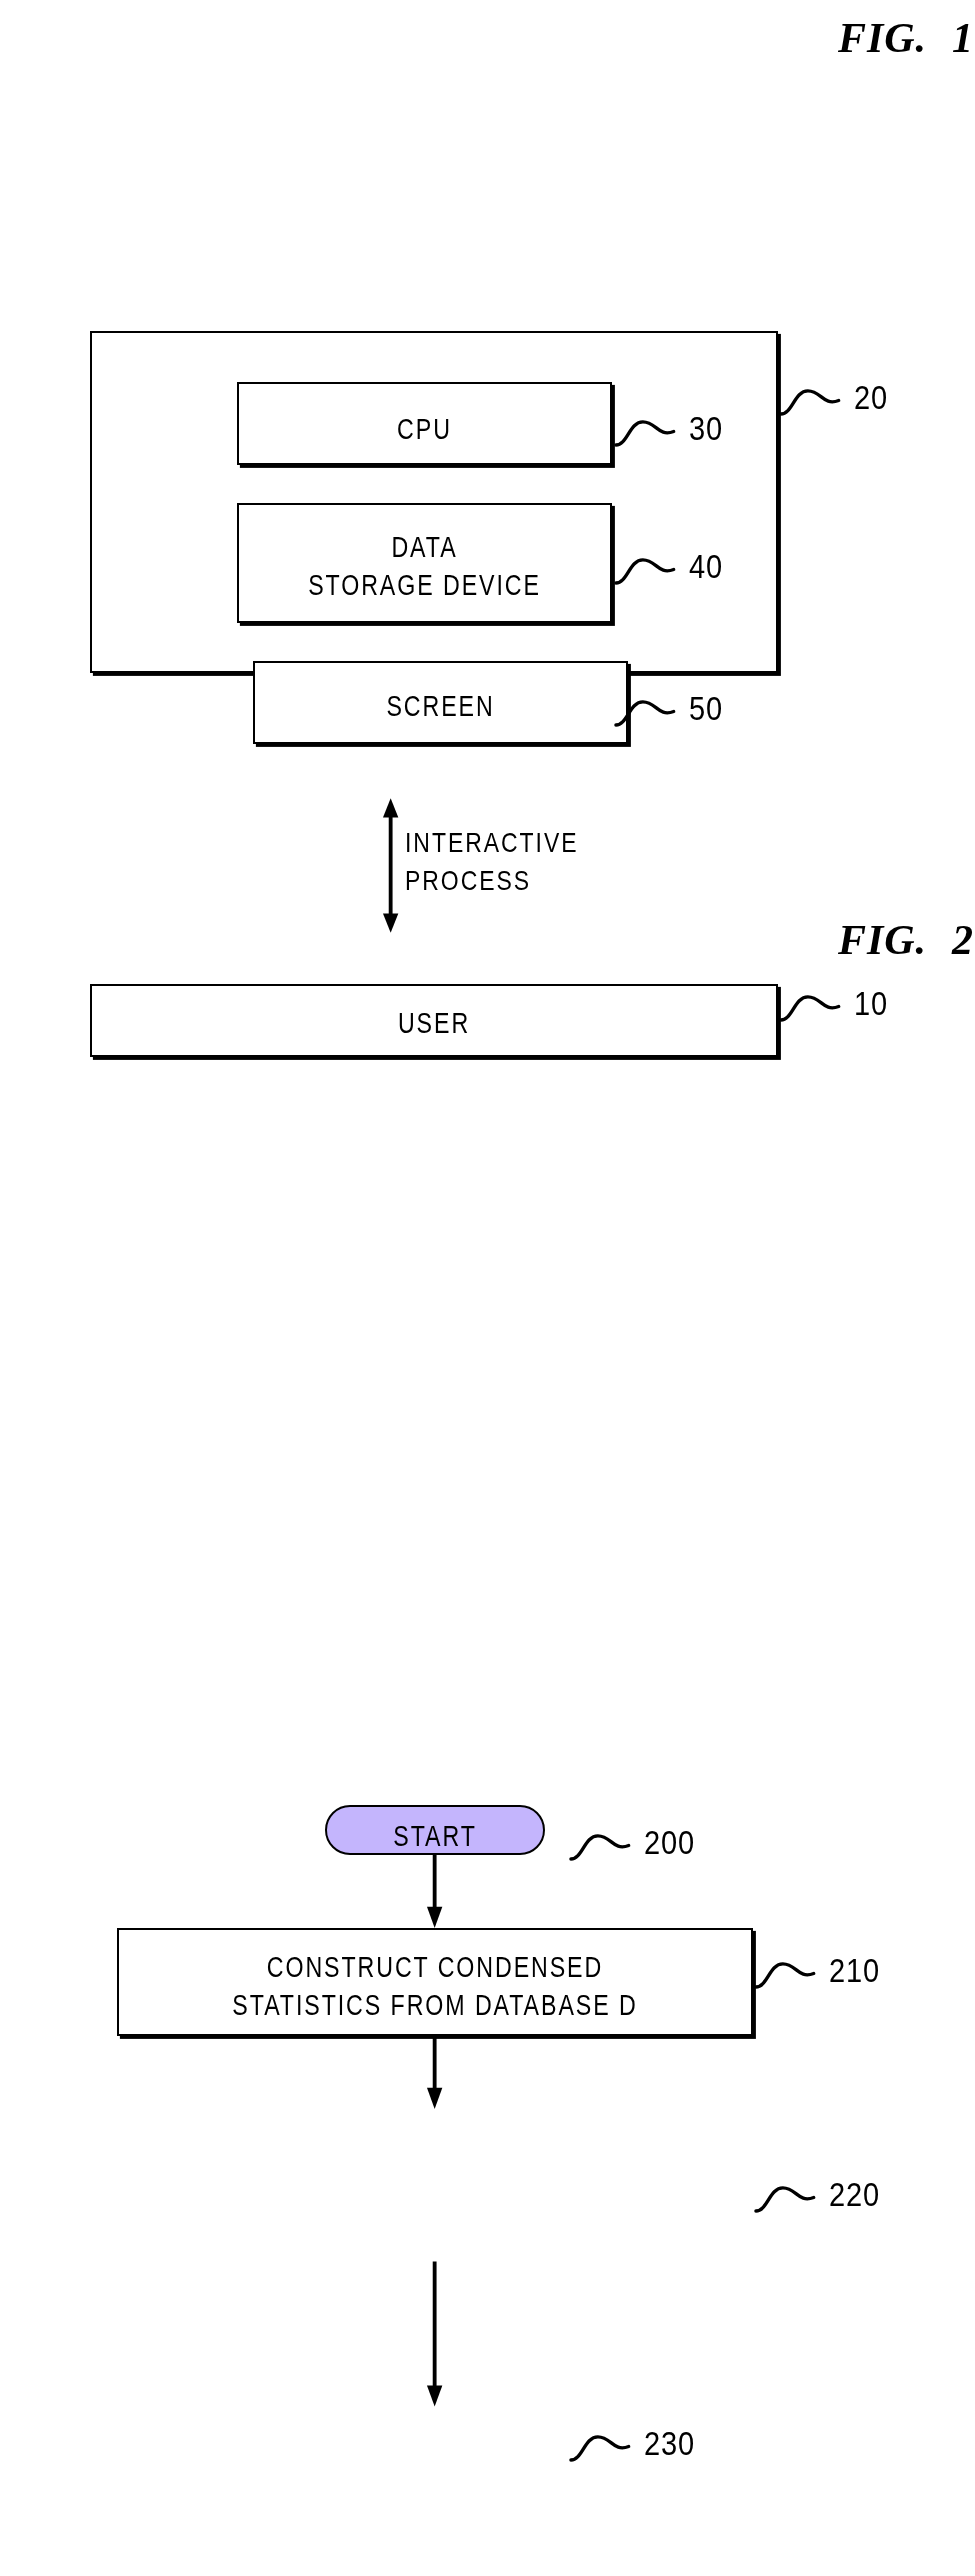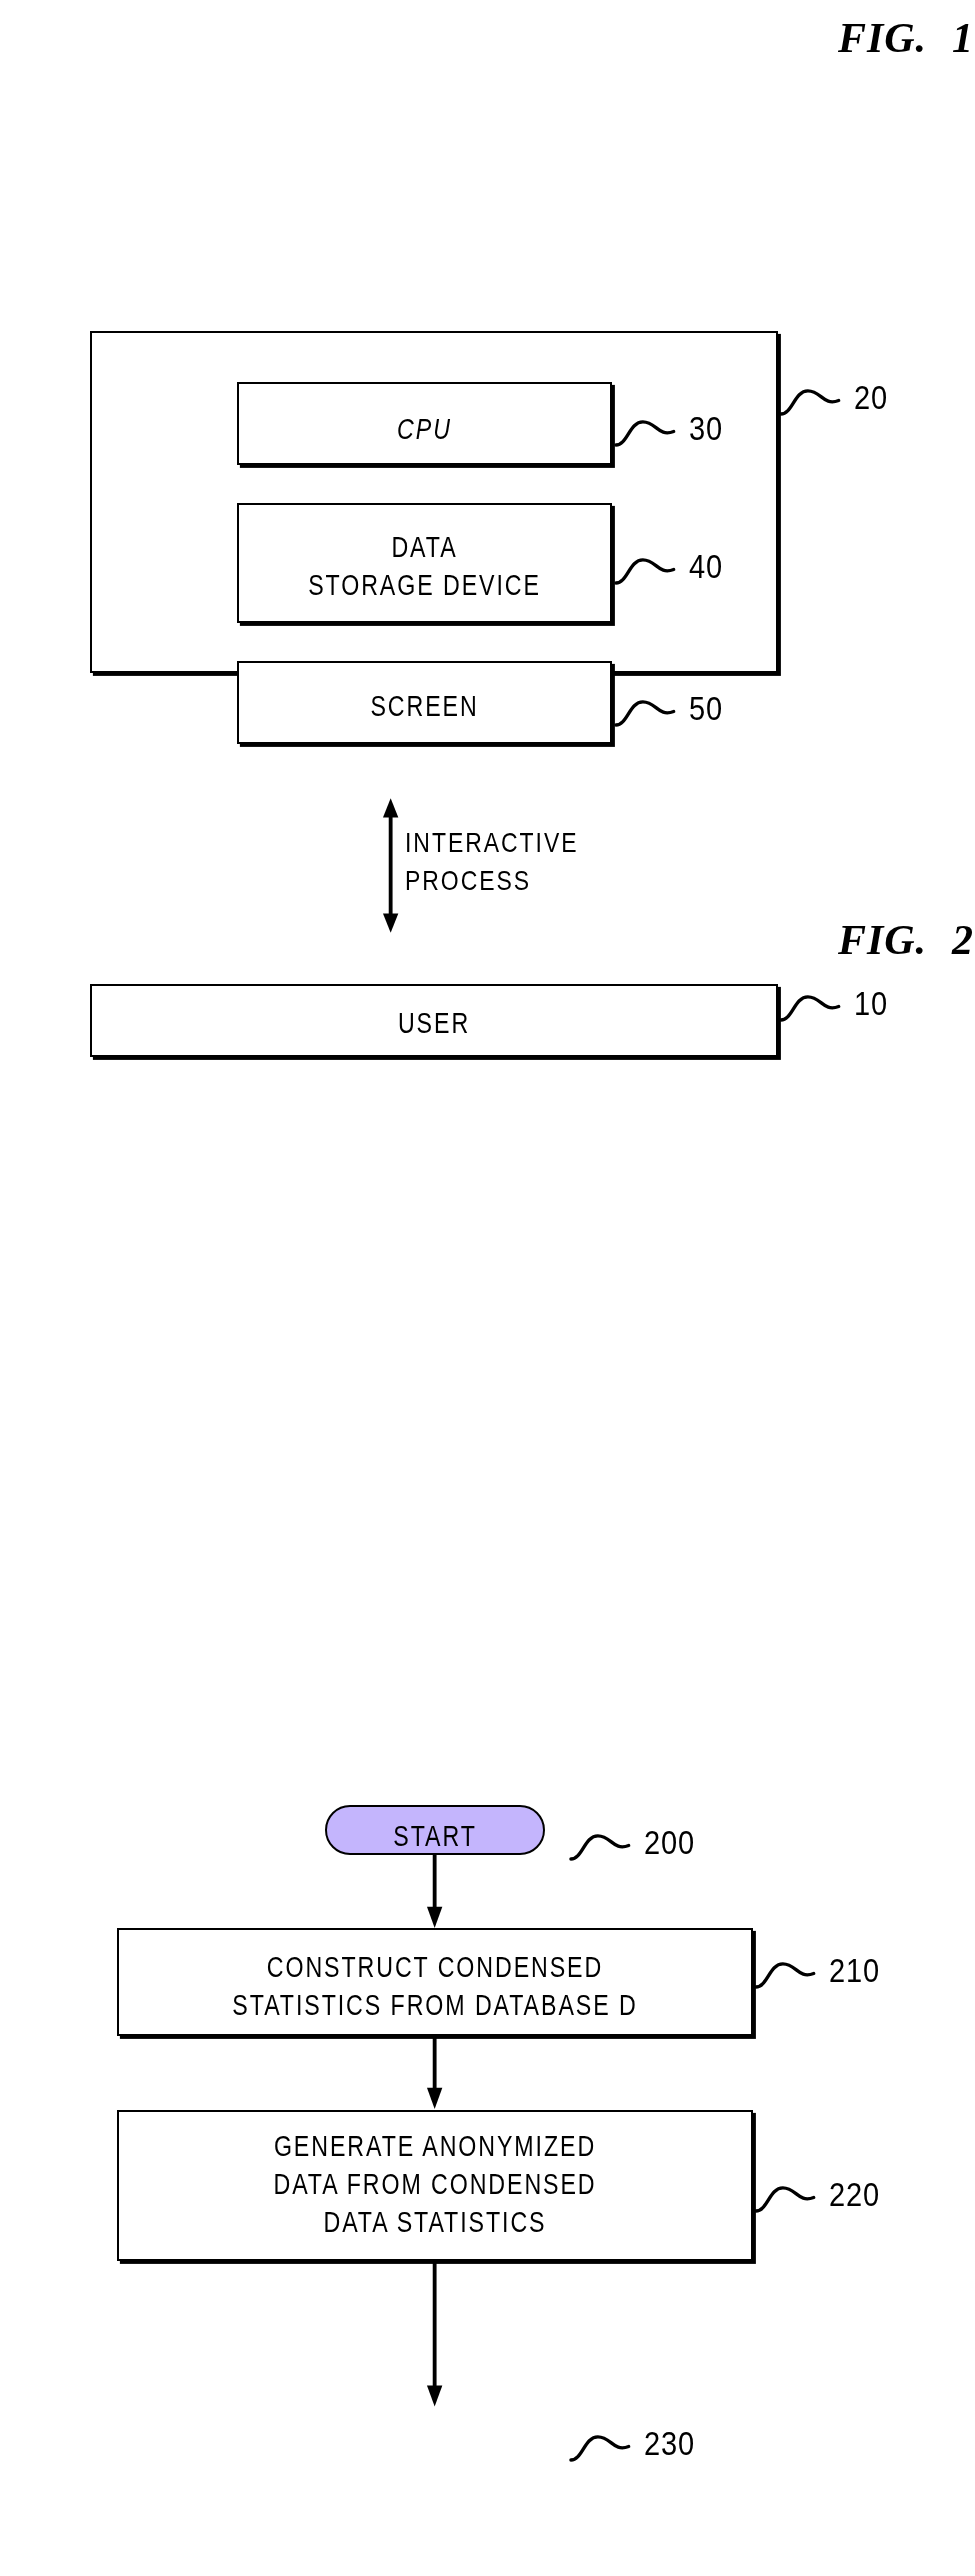--- a/index.html
+++ b/index.html
@@ -70,23 +70,23 @@
     white-space: pre-line;
     transform: scaleX(0.80);
     transform-origin: center center;
   }
 
   
   #fig1-outer {
     left: 90px;   top: 331px;
     width: 688px; height: 342px;
   }
-  #fig1-cpu-box     { left: 237px; top: 382px;  width: 375px; height: 83px; font-style: italic; }
+  #fig1-cpu-box     { left: 237px; top: 382px;  width: 375px; height: 83px; }
   #fig1-storage-box { left: 237px; top: 503px;  width: 375px; height: 120px; }
-  #fig1-screen-box  { left: 237px; top: 661px;  width: 375px; height: 83px; }
+  #fig1-screen-box  { left: 253px; top: 661px;  width: 375px; height: 83px; }
   #fig1-user-box    { left: 90px;  top: 964px; width: 688px; height: 73px; margin-top: 20px; }
 
   #fig1-cpu-label     { top: 27px;  font-size: 29px; }
   #fig1-storage-label { top: 24px;  font-size: 29px; }
   #fig1-screen-label  { top: 25px;  font-size: 29px; }
   #fig1-user-label    { top: 19px;  font-size: 29px; }
 
   
   #fig1-arrow {
     position: absolute;
@@ -254,25 +254,20 @@
       <path d="M2,30 C14,30 16,6 30,6 C44,6 46,22 62,16" fill="none" stroke="#000" stroke-width="3.5" stroke-linecap="round"></path>
     </svg>
     <span class="num">210</span>
   </div>
 
   <svg class="down-arrow" id="fig2-arrow-2" viewBox="0 0 18 76">
     <line x1="9" y1="0" x2="9" y2="62" stroke="#000" stroke-width="4"></line>
     <polygon points="9,76 1,54 17,54" fill="#000"></polygon>
   </svg>
 
-  <div class="abox shadowed" id="fig2-box-220">
-    <div class="blabel" id="fig2-label-220">GENERATE ANONYMIZED
-DATA FROM CONDENSED
-DATA STATISTICS</div>
-  </div>
   <div class="callout" id="callout-220">
     <svg width="77" height="33" viewBox="0 0 80 34">
       <path d="M2,30 C14,30 16,6 30,6 C44,6 46,22 62,16" fill="none" stroke="#000" stroke-width="3.5" stroke-linecap="round"></path>
     </svg>
     <span class="num">220</span>
   </div>
 
   <svg class="down-arrow" id="fig2-arrow-3" viewBox="0 0 18 151">
     <line x1="9" y1="0" x2="9" y2="137" stroke="#000" stroke-width="4"></line>
     <polygon points="9,151 1,129 17,129" fill="#000"></polygon>

